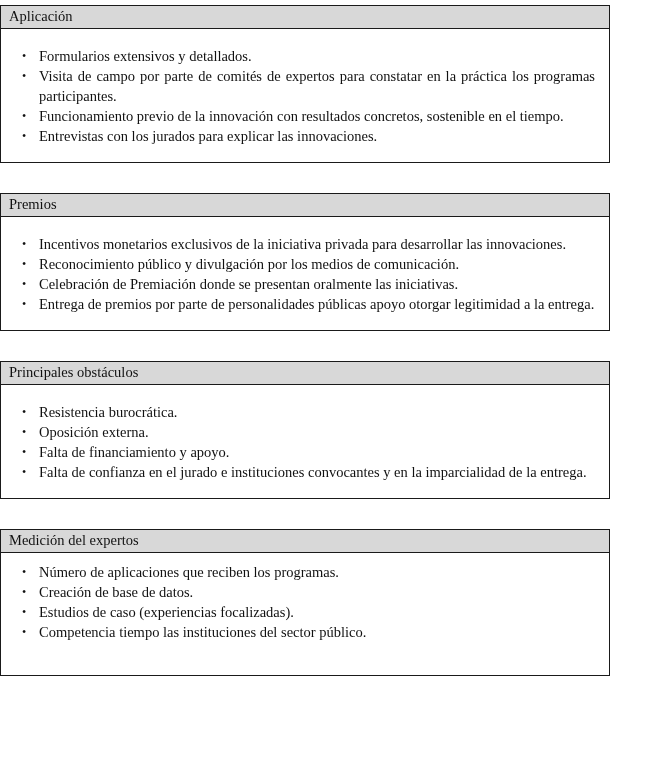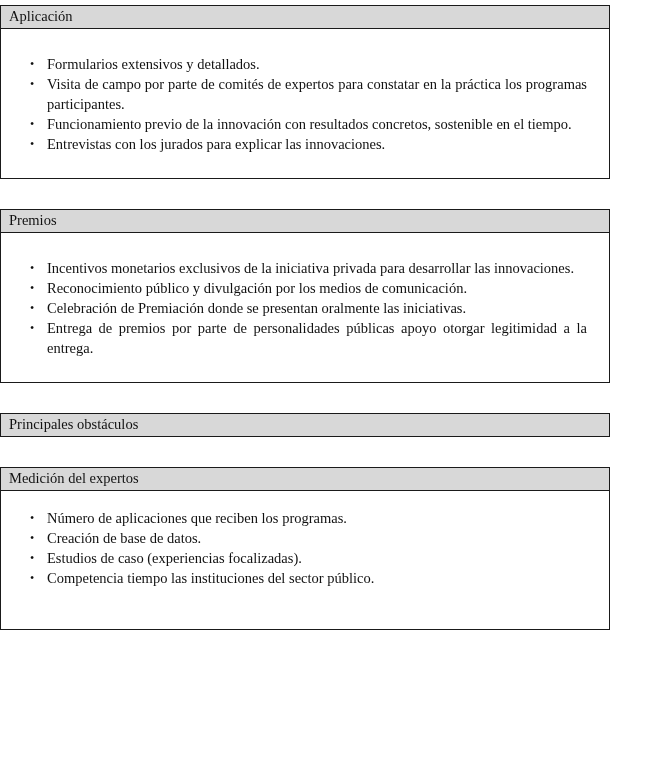--- a/index.html
+++ b/index.html
@@ -35,21 +35,21 @@
     border: 1px solid #1a1a1a;
     border-top: none;
     background: #ffffff;
     padding: 13px 10px 12px 0;
   }
   .sec-body.compact {
     padding-top: 5px;
     padding-bottom: 29px;
   }
   ul.bullets {
-    margin: 12px;
+    margin: 4px;
     padding: 0 0 0 34px;
     list-style: none;
   }
   ul.bullets li {
     position: relative;
     font-size: 14.5px;
     line-height: 20px;
     text-align: justify;
     color: #111111;
   }
@@ -87,20 +87,28 @@
         <li>Incentivos monetarios exclusivos de la iniciativa privada para desarrollar las innovaciones.</li>
         <li>Reconocimiento público y divulgación por los medios de comunicación.</li>
         <li>Celebración de Premiación donde se presentan oralmente las iniciativas.</li>
         <li>Entrega de premios por parte de personalidades públicas apoyo otorgar legitimidad a la entrega.</li>
       </ul>
     </div>
   </section>
 
   <section class="sec">
     <div class="sec-header">Principales obstáculos</div>
+    <div class="sec-body">
+      <ul class="bullets">
+        <li>Resistencia burocrática.</li>
+        <li>Oposición externa.</li>
+        <li>Falta de financiamiento y apoyo.</li>
+        <li>Falta de confianza en el jurado e instituciones convocantes y en la imparcialidad de la entrega.</li>
+      </ul>
+    </div>
   </section>
 
   <section class="sec">
     <div class="sec-header">Medición del expertos</div>
     <div class="sec-body compact">
       <ul class="bullets">
         <li>Número de aplicaciones que reciben los programas.</li>
         <li>Creación de base de datos.</li>
         <li>Estudios de caso (experiencias focalizadas).</li>
         <li>Competencia tiempo las instituciones del sector público.</li>

